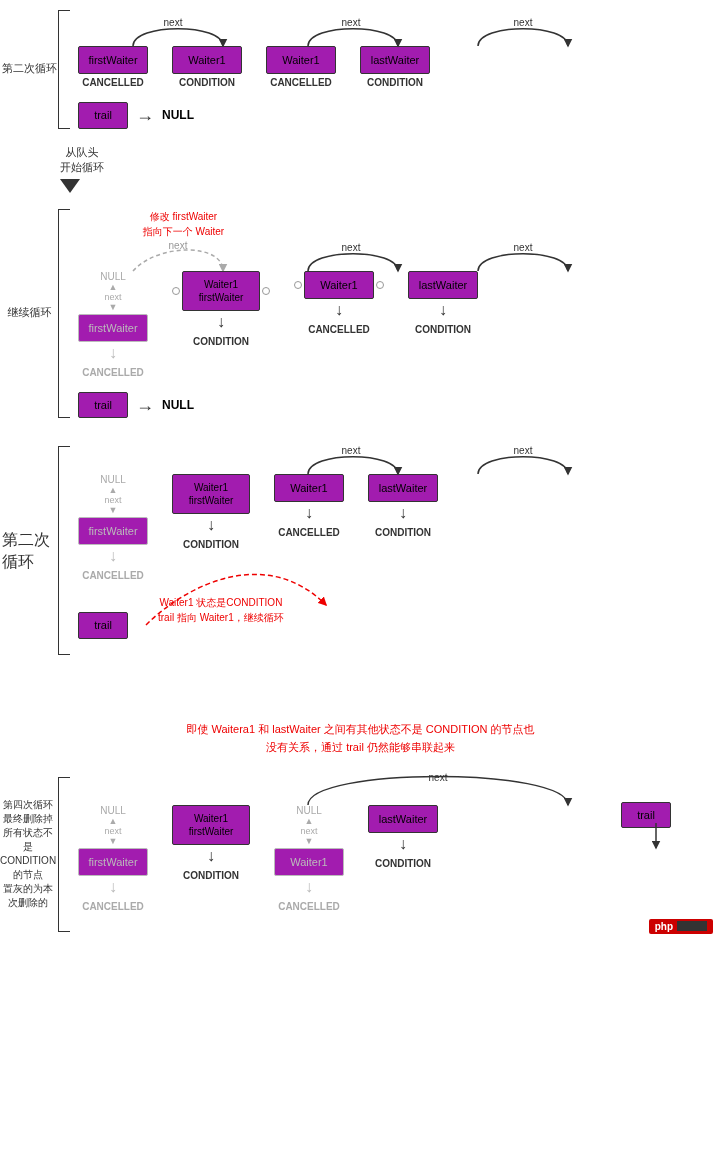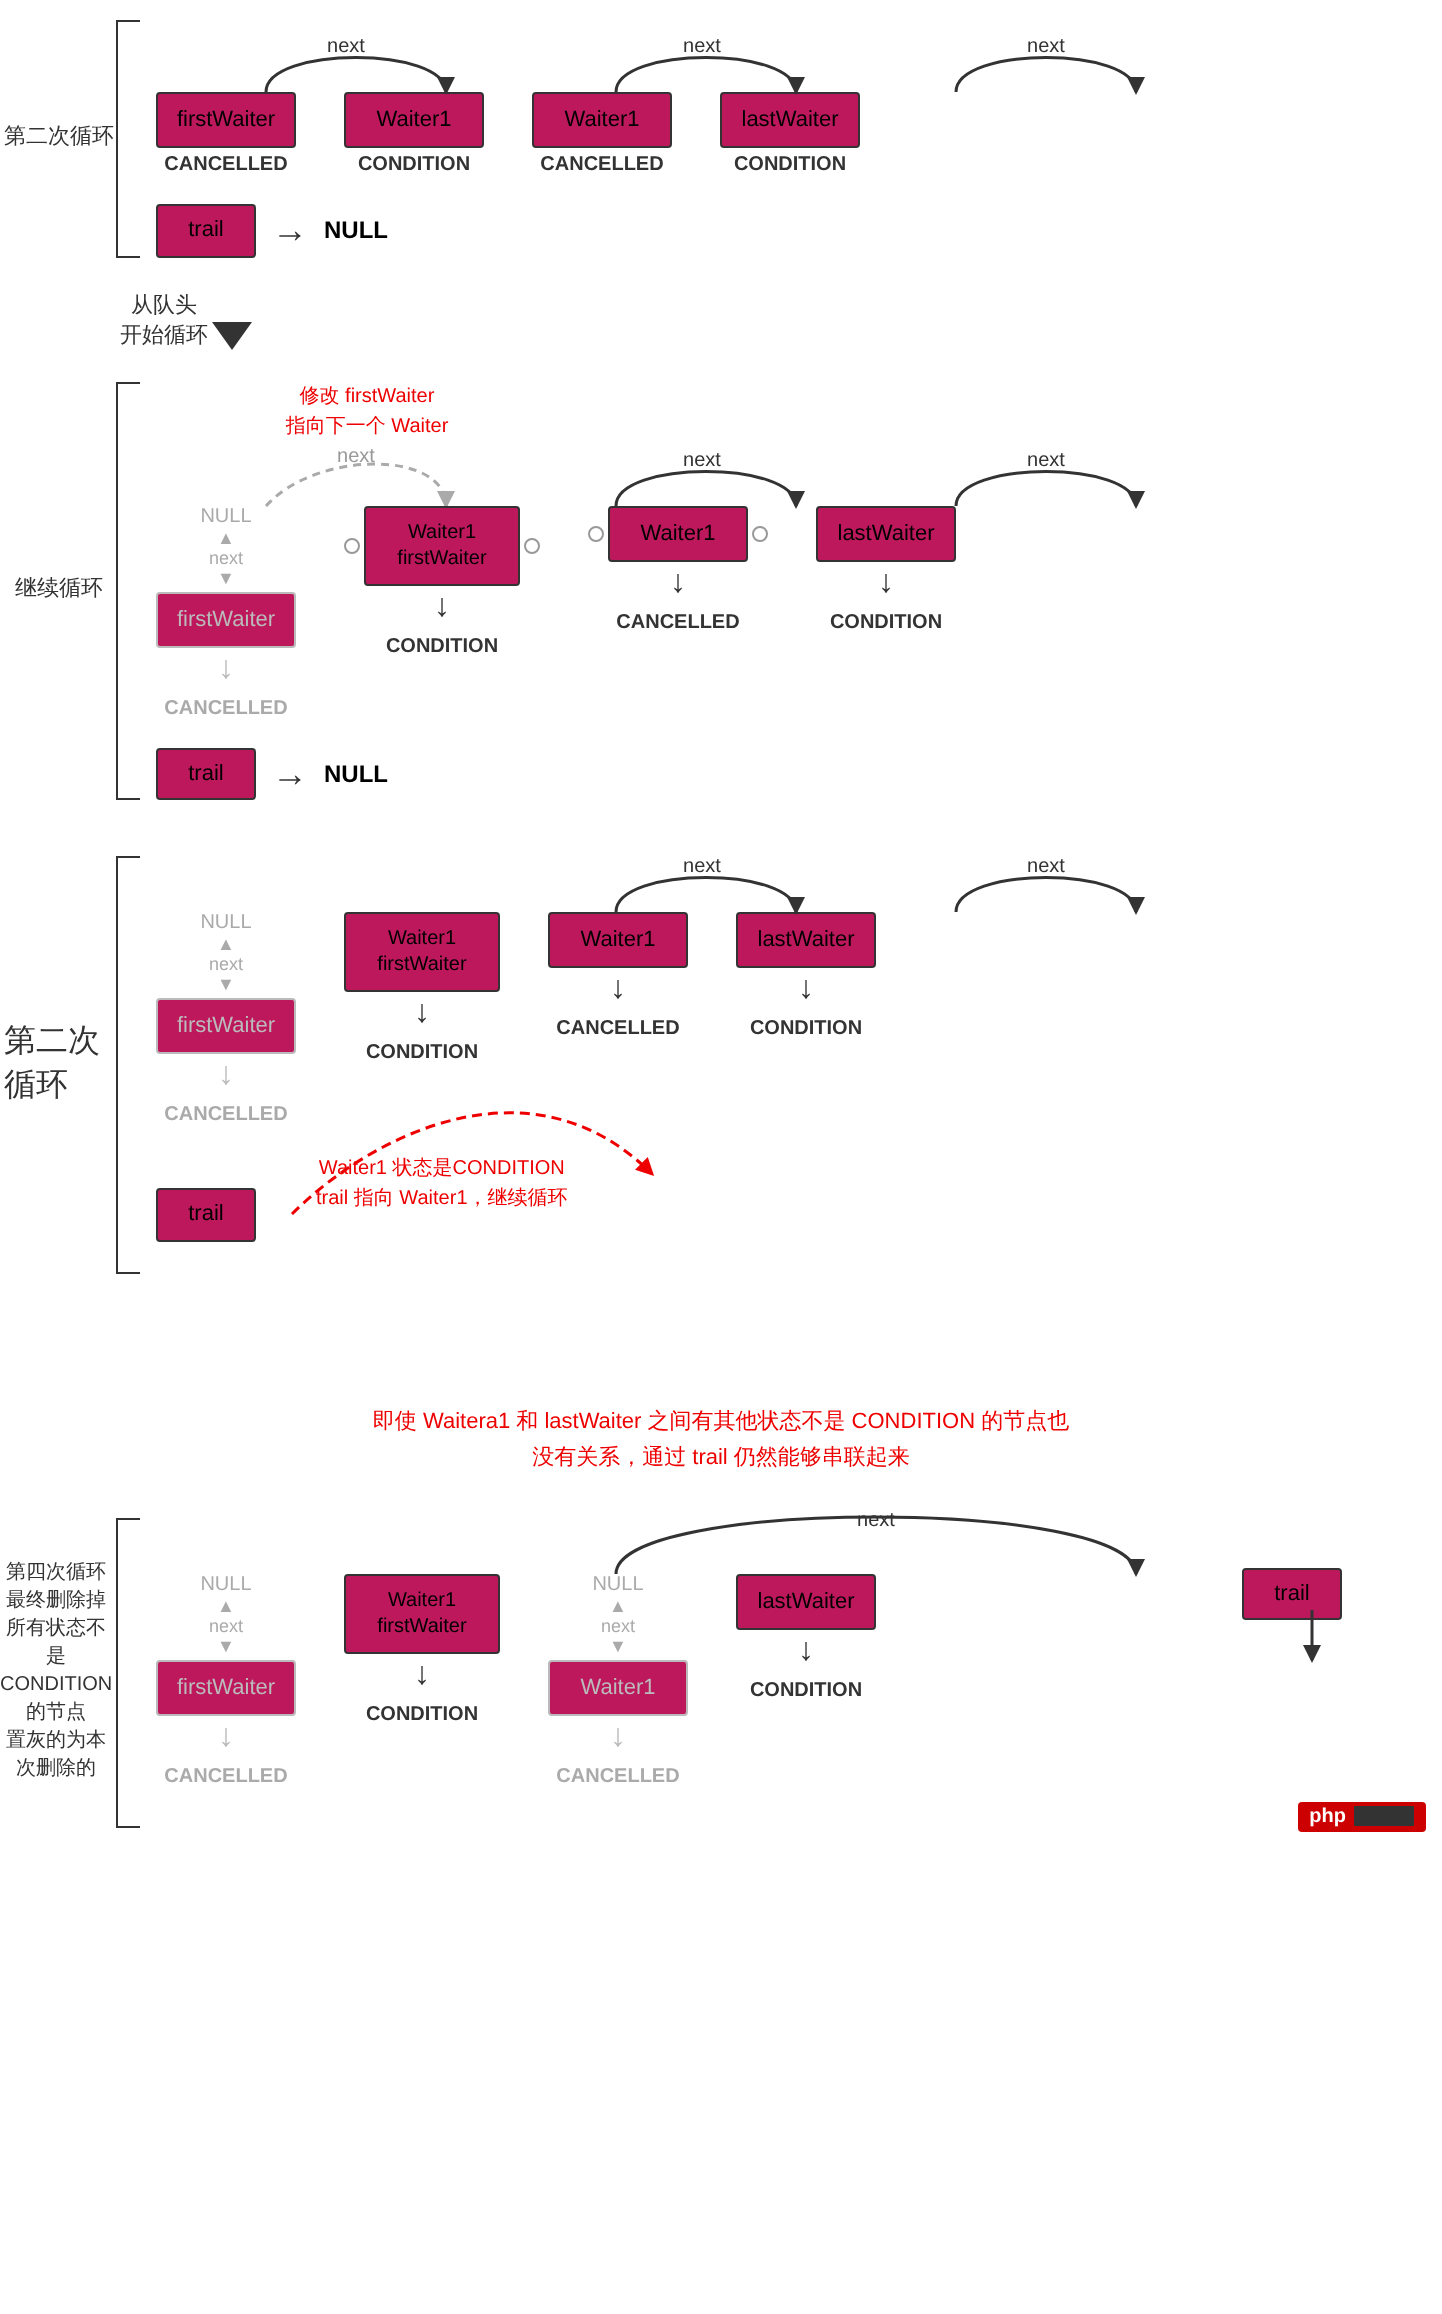--- a/index.html
+++ b/index.html
@@ -12,21 +12,21 @@
       position: relative;
       overflow-x: hidden;
     }
 
     
     .node-box {
       border: 1.5px solid #333;
       border-radius: 2px;
       padding: 6px 8px;
       text-align: center;
-      background: #be185d;
+      background: #a21caf;
       font-size: 11px;
       display: inline-block;
       min-width: 70px;
       line-height: 1.3;
     }
     .node-box.greyed {
       border-color: #bbb;
       color: #bbb;
     }
 
@@ -40,22 +40,22 @@
     .status-label.grey { color: #aaa; }
 
     .node-col {
       display: flex;
       flex-direction: column;
       align-items: center;
     }
 
     .from-queue-label {
       display: flex;
-      flex-direction: row;
-      align-items: flex-end;
+      flex-direction: column;
+      align-items: flex-start;
       margin: 6px 0 2px 60px;
       gap: 2px;
     }
 
     .null-label {
       font-size: 10px;
       color: #aaa;
       text-align: center;
     }
 

